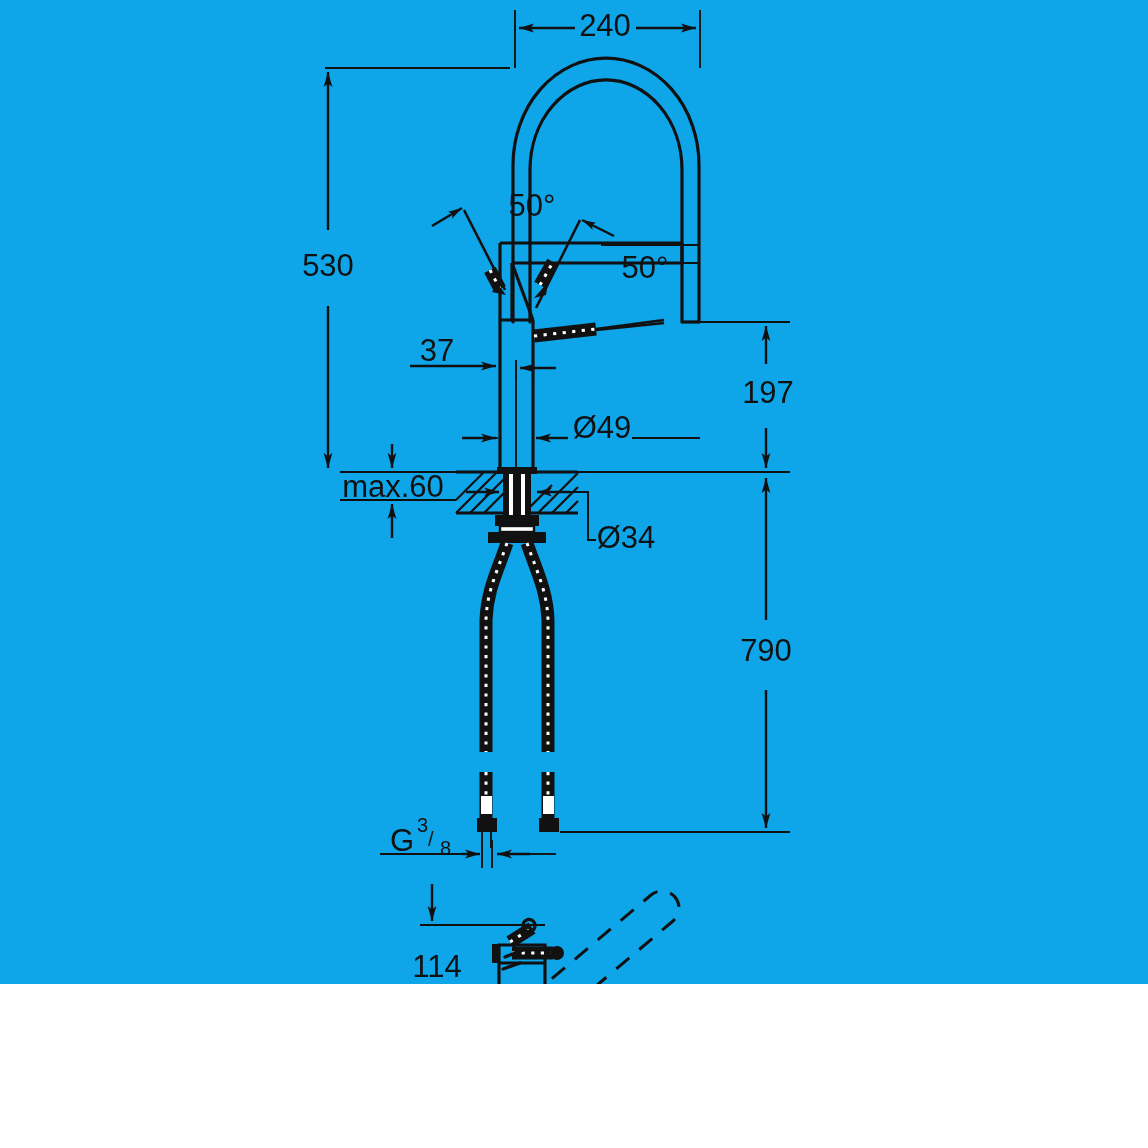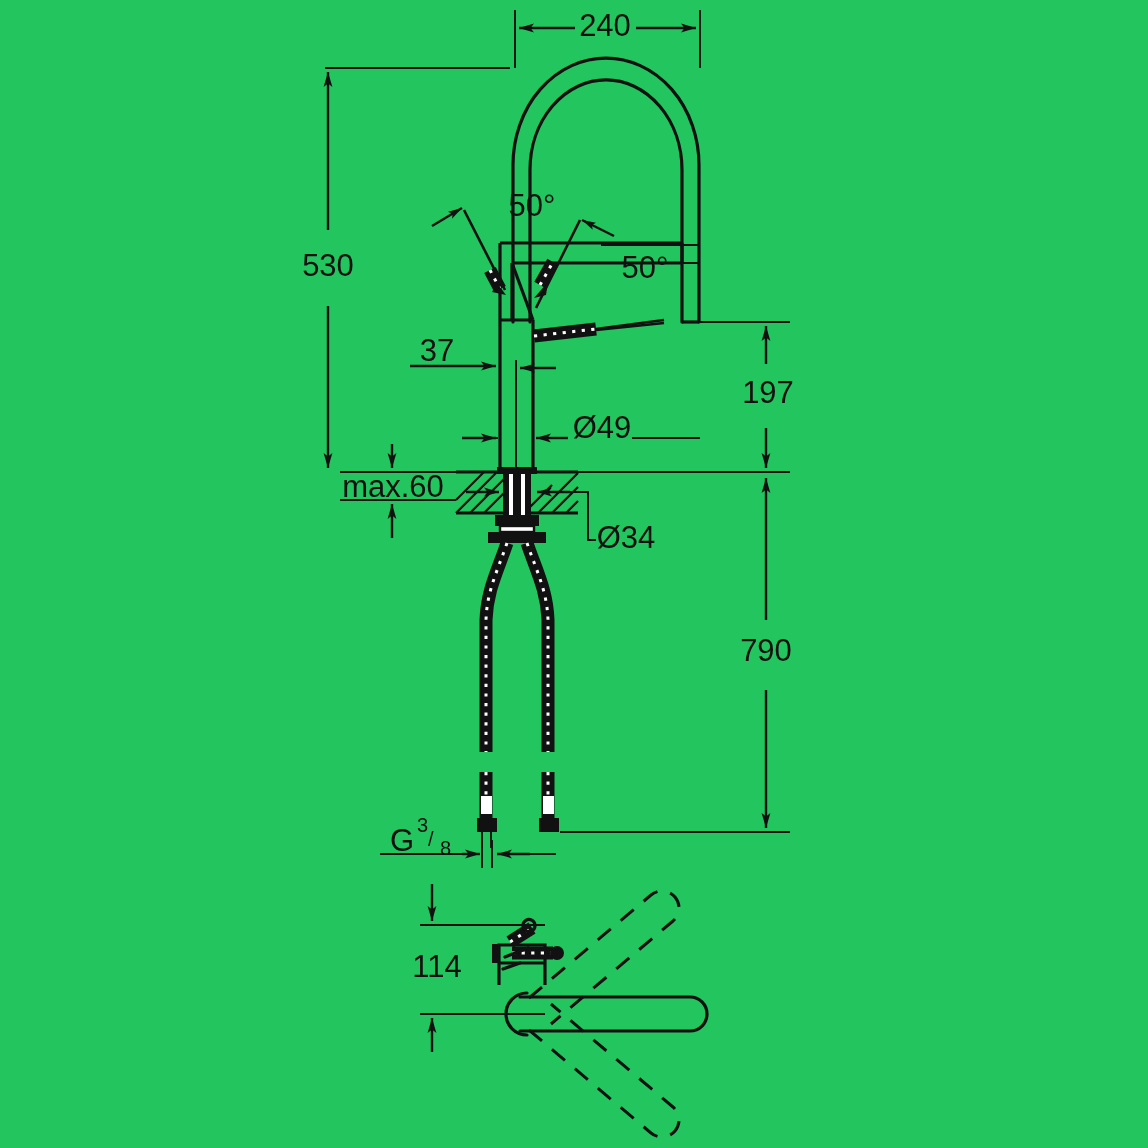--- a/index.html
+++ b/index.html
@@ -7,22 +7,22 @@
     margin: 0;
     padding: 0;
     background: #ffffff;
   }
   body {
     font-family: "Liberation Sans", sans-serif;
   }
   #canvas {
     position: relative;
     width: 1148px;
-    height: 1148px;
-    background: #22c55e;
+    height: 984px;
+    background: #0ea5e9;
     overflow: hidden;
   }
   svg.drawing {
     position: absolute;
     left: 0;
     top: 0;
     width: 1148px;
     height: 1148px;
   }
   .dim-text {

